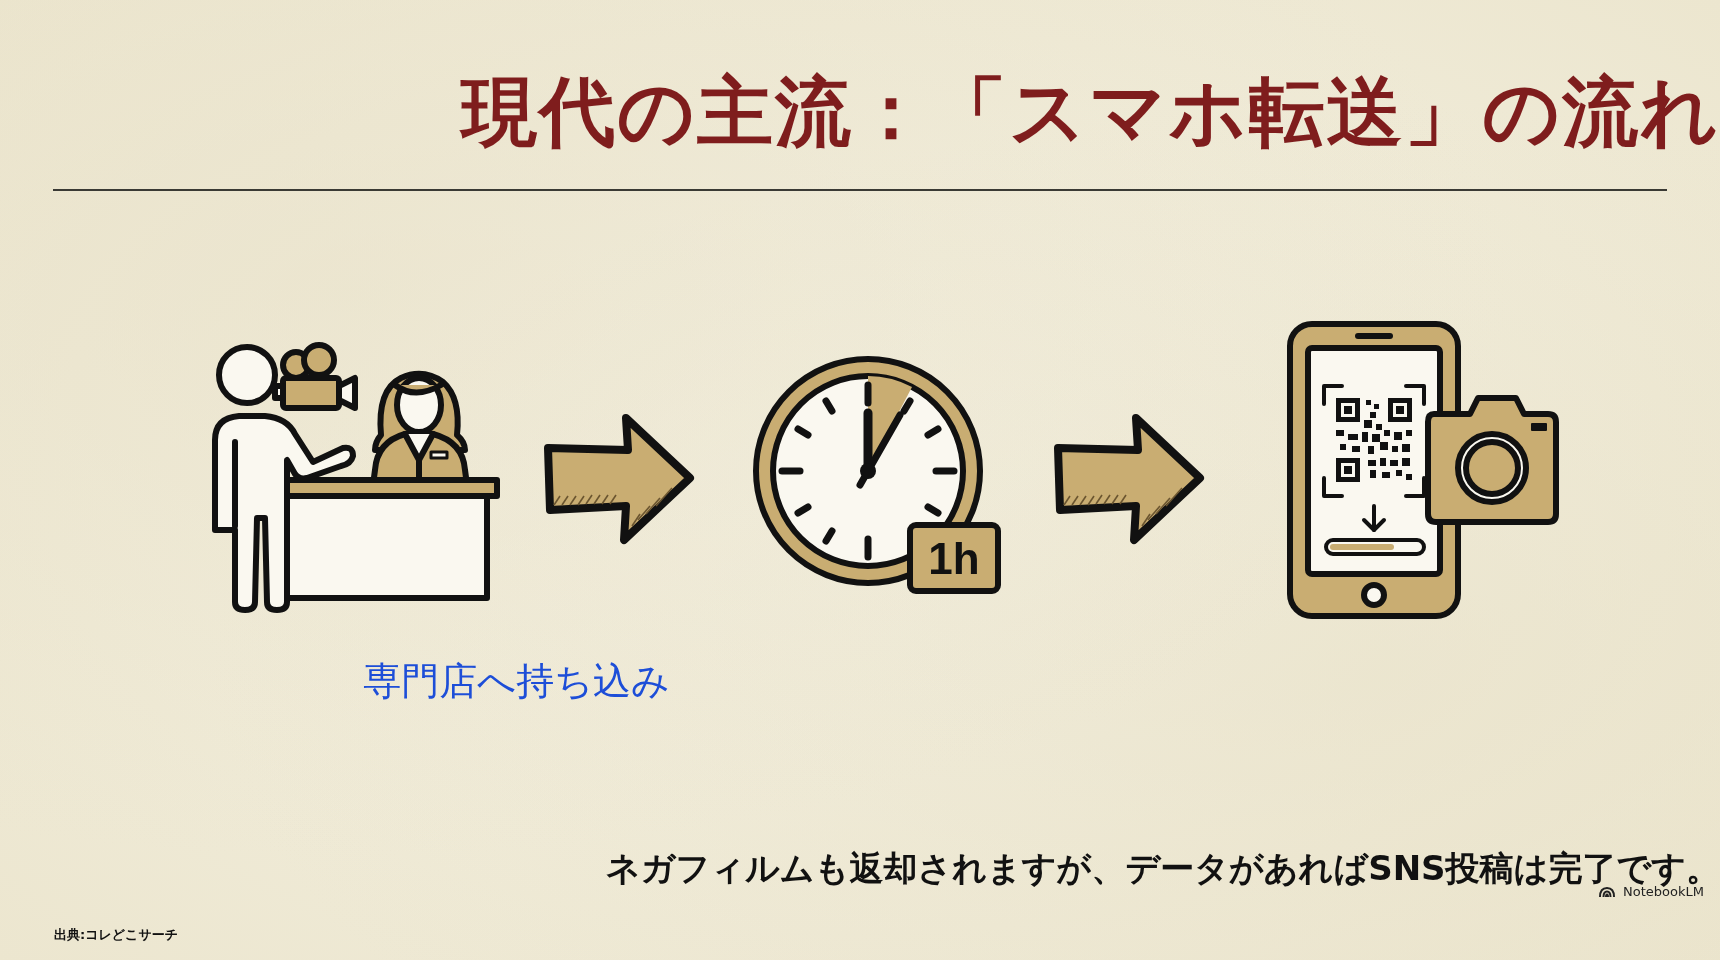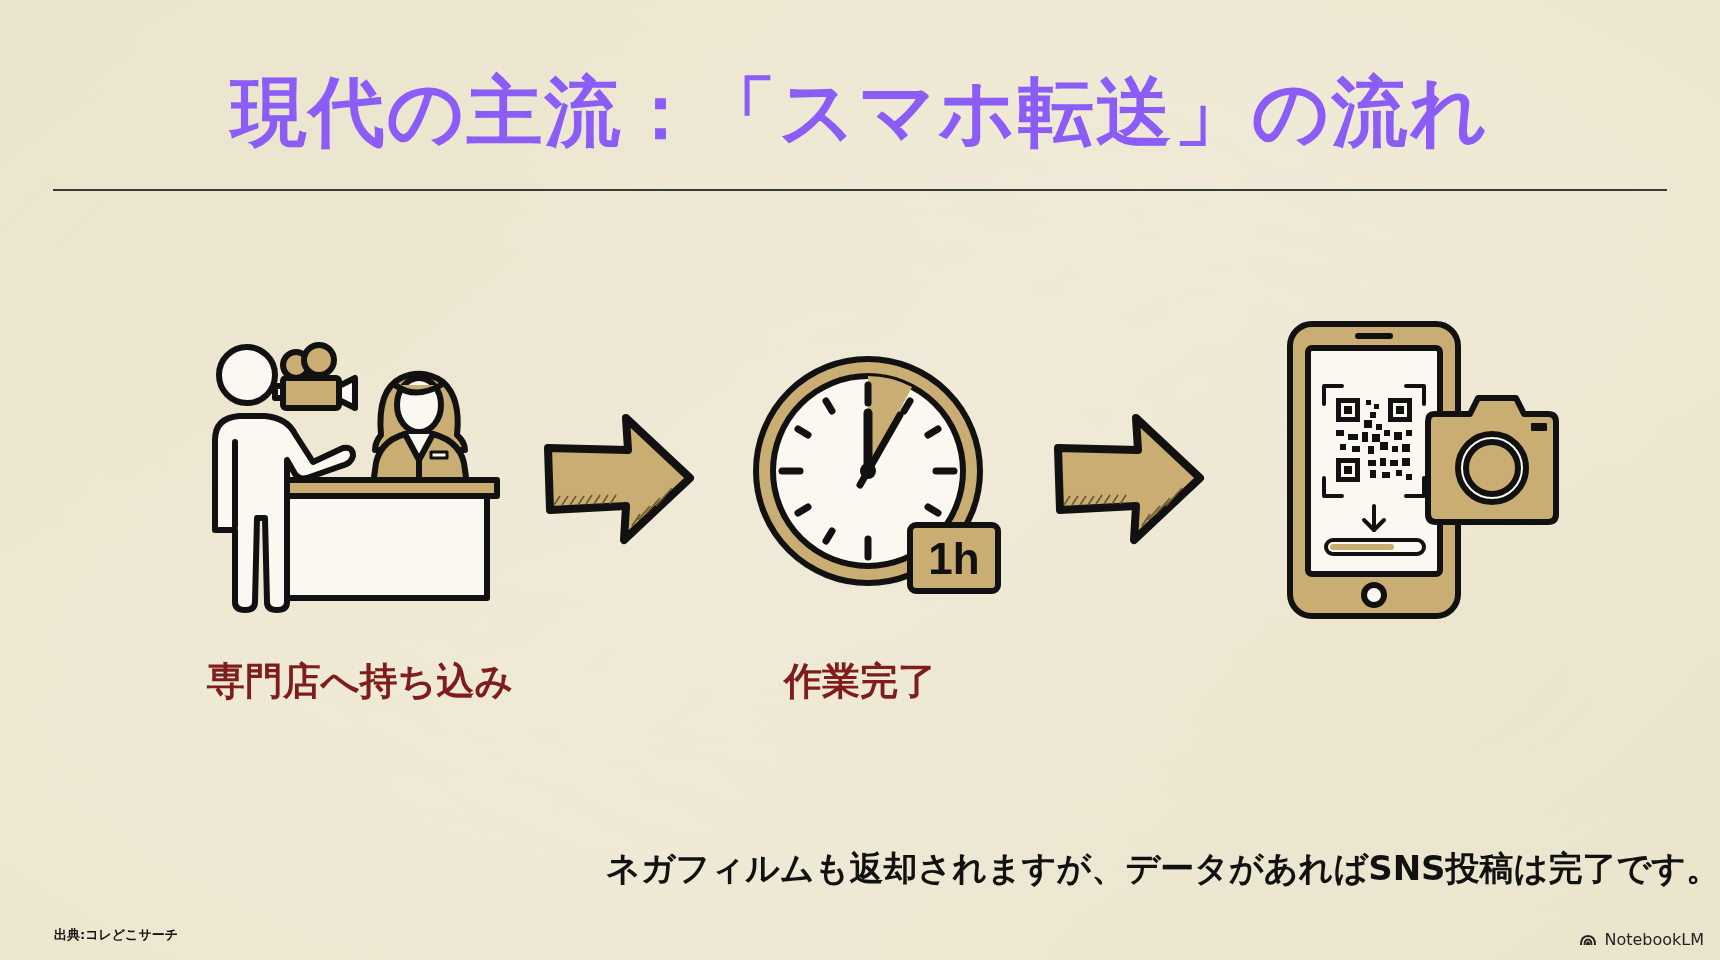--- a/index.html
+++ b/index.html
@@ -12,47 +12,47 @@
   }
   .bg {
     position: absolute; inset: 0;
     background:
       radial-gradient(ellipse at 20% 30%, rgba(230,222,196,0.45), transparent 60%),
       radial-gradient(ellipse at 80% 70%, rgba(228,220,192,0.4), transparent 60%),
       radial-gradient(ellipse at 50% 50%, #f5f2e4, #ece6cf);
   }
   .title {
     position: absolute; left: 0; right: 0; top: 62px;
-    text-align: center;
+    text-align: right;
     font-family: "DejaVu Serif", "Liberation Serif", serif;
     font-weight: 700; font-size: 76px; letter-spacing: 2px;
-    color: #8b5cf6;
+    color: #7f1d1d;
   }
   .divider {
     position: absolute; left: 53px; width: 1614px; top: 189px;
     height: 2px; background: #3a3a34;
   }
   .icon { position: absolute; }
   .step-label {
-    position: absolute; text-align: center;
-    font-weight: 700; font-size: 38px; line-height: 58px;
-    color: #7f1d1d; letter-spacing: 0px;
+    position: absolute; text-align: right;
+    font-weight: 400; font-size: 38px; line-height: 58px;
+    color: #1d4ed8; letter-spacing: 0px;
   }
   .note {
     position: absolute; left: 0; right: 0; top: 846px;
     text-align: right; font-weight: 700; font-size: 34px;
     color: #111;
   }
   .source {
     position: absolute; left: 54px; top: 926px;
     font-weight: 700; font-size: 13px; color: #111;
   }
   .brand {
-    position: absolute; right: 16px; top: 930px;
-    font-size: 16px; color: #222; display: flex; align-items: center; gap: 8px;
+    position: absolute; right: 16px; top: 884px;
+    font-size: 13px; color: #222; display: flex; align-items: center; gap: 8px;
   }
 </style>
 </head>
 <body>
 
 <div class="bg"></div>
 
 <h1 class="title" style="margin:0;">現代の主流：「スマホ転送」の流れ</h1>
 <div class="divider"></div>
 
@@ -208,21 +208,20 @@
     <circle cx="212" cy="150" r="34" fill="#faf8f0"></circle>
     <circle cx="212" cy="150" r="26" fill="#c9ad72"></circle>
     <rect x="252" y="106" width="14" height="6" fill="#111" stroke-width="2"></rect>
   </g>
 </svg>
 
 <div class="step-label" style="left:50px; width:620px; top:652px;">
   <div>専門店へ持ち込み</div>
 </div>
 <div class="step-label" style="left:700px; width:320px; top:652px;">
-  <div>作業完了</div>
 </div>
 <div class="step-label" style="left:1150px; width:480px; top:652px;">
 </div>
 
 <div class="note">ネガフィルムも返却されますが、データがあればSNS投稿は完了です。</div>
 
 <div class="source">出典:コレどこサーチ</div>
 
 <div class="brand">
   <svg width="16" height="12" viewBox="0 0 16 12">

